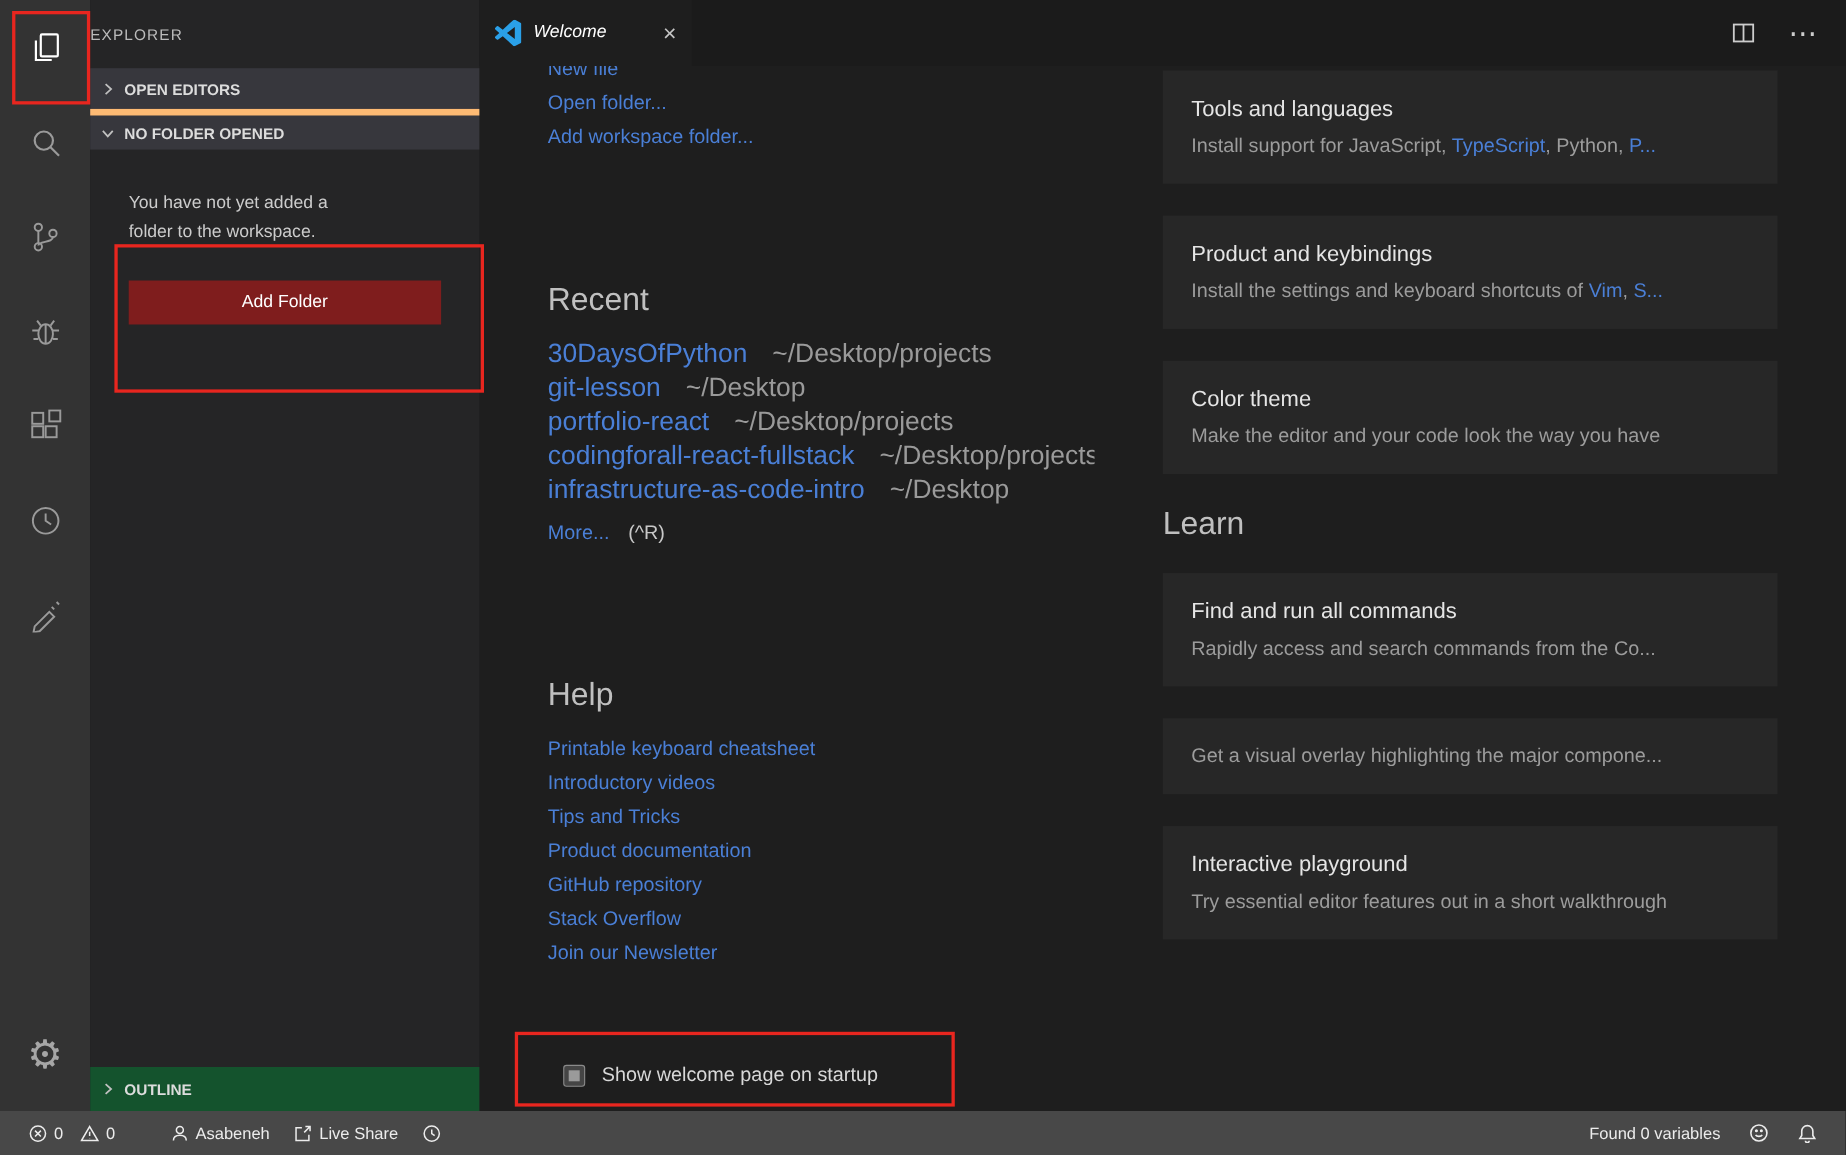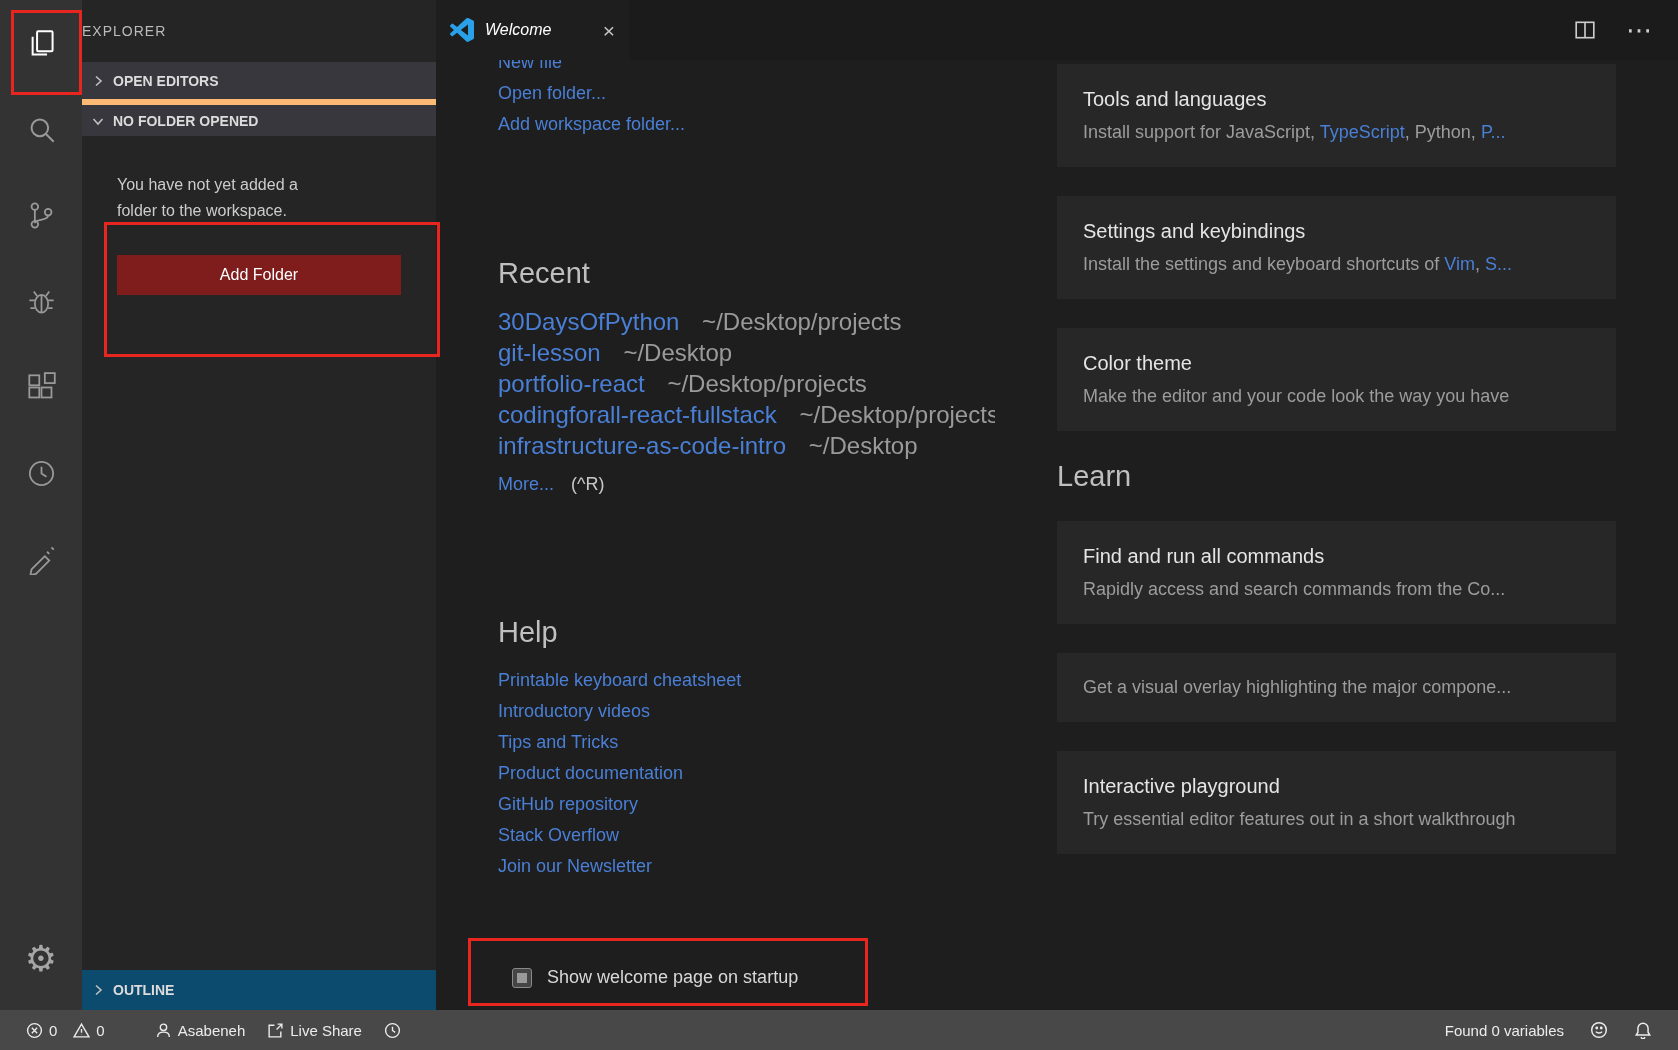--- a/index.html
+++ b/index.html
@@ -19,21 +19,21 @@
   .ab-gear { margin-top:auto; margin-bottom:16px; height:70px; font-size:36px; color:#a6a6a6; display:flex; align-items:center; justify-content:center; cursor:pointer; }
 
   
   .sidebar { width:354px; background:#252526; flex-shrink:0; display:flex; flex-direction:column; }
   .sidebar-title { height:62px; display:flex; align-items:center; font-size:14px; letter-spacing:1px; color:#bbbbbb; }
   .section-header { height:37px; display:flex; align-items:center; gap:7px; padding-left:8px; background:#37373d; font-weight:bold; font-size:14px; color:#dcdcdc; cursor:pointer; }
   .section-header + .section-header { border-top:6px solid #fdba74; }
   .section-header svg { width:16px; height:16px; flex-shrink:0; color:#c0c0c0; }
   .sidebar-body { flex:1; padding:36px 35px 0 35px; font-size:16px; line-height:1.6; color:#cccccc; }
   .add-folder-btn { margin-top:32px; width:100%; height:40px; background:#7f1d1d; color:#ffffff; border:none; font-size:16px; font-family:inherit; cursor:pointer; display:block; }
-  .outline-header { height:40px; background:#0c4a6e; display:flex; align-items:center; gap:7px; padding-left:8px; font-weight:bold; font-size:14px; color:#dcdcdc; cursor:pointer; }
+  .outline-header { height:40px; background:#14532d; display:flex; align-items:center; gap:7px; padding-left:8px; font-weight:bold; font-size:14px; color:#dcdcdc; cursor:pointer; }
   .outline-header svg { width:16px; height:16px; color:#c0c0c0; }
 
   
   .editor { flex:1; min-width:0; display:flex; flex-direction:column; }
   .tab-bar { height:60px; background:#1b1b1b; display:flex; align-items:stretch; flex-shrink:0; }
   .tab { width:193px; background:#1e1e1e; display:flex; align-items:center; gap:11px; padding:0 14px; cursor:pointer; }
   .tab-label { font-style:italic; font-size:16px; color:#ffffff; white-space:nowrap; }
   .tab-close { margin-left:auto; color:#c5c5c5; font-size:21px; line-height:1; cursor:pointer; }
   .tabbar-actions { margin-left:auto; display:flex; align-items:center; gap:30px; padding-right:26px; color:#cccccc; }
   .tabbar-actions svg { width:22px; height:22px; }
@@ -240,21 +240,21 @@
             <span class="startup-label">Show welcome page on startup</span>
           </div>
         </div>
 
         <div class="col-right">
           <div class="card first">
             <div class="card-title">Tools and languages</div>
             <div class="card-desc"><span>Install support for JavaScript, </span><a class="link">TypeScript</a><span>, Python, </span><a class="link">P...</a></div>
           </div>
           <div class="card">
-            <div class="card-title">Settings and keybindings</div>
+            <div class="card-title">Product and keybindings</div>
             <div class="card-desc"><span>Install the settings and keyboard shortcuts of </span><a class="link">Vim</a><span>, </span><a class="link">S...</a></div>
           </div>
           <div class="card">
             <div class="card-title">Color theme</div>
             <div class="card-desc">Make the editor and your code look the way you have</div>
           </div>
 
           <h2 class="big-heading learn-heading">Learn</h2>
 
           <div class="card">

